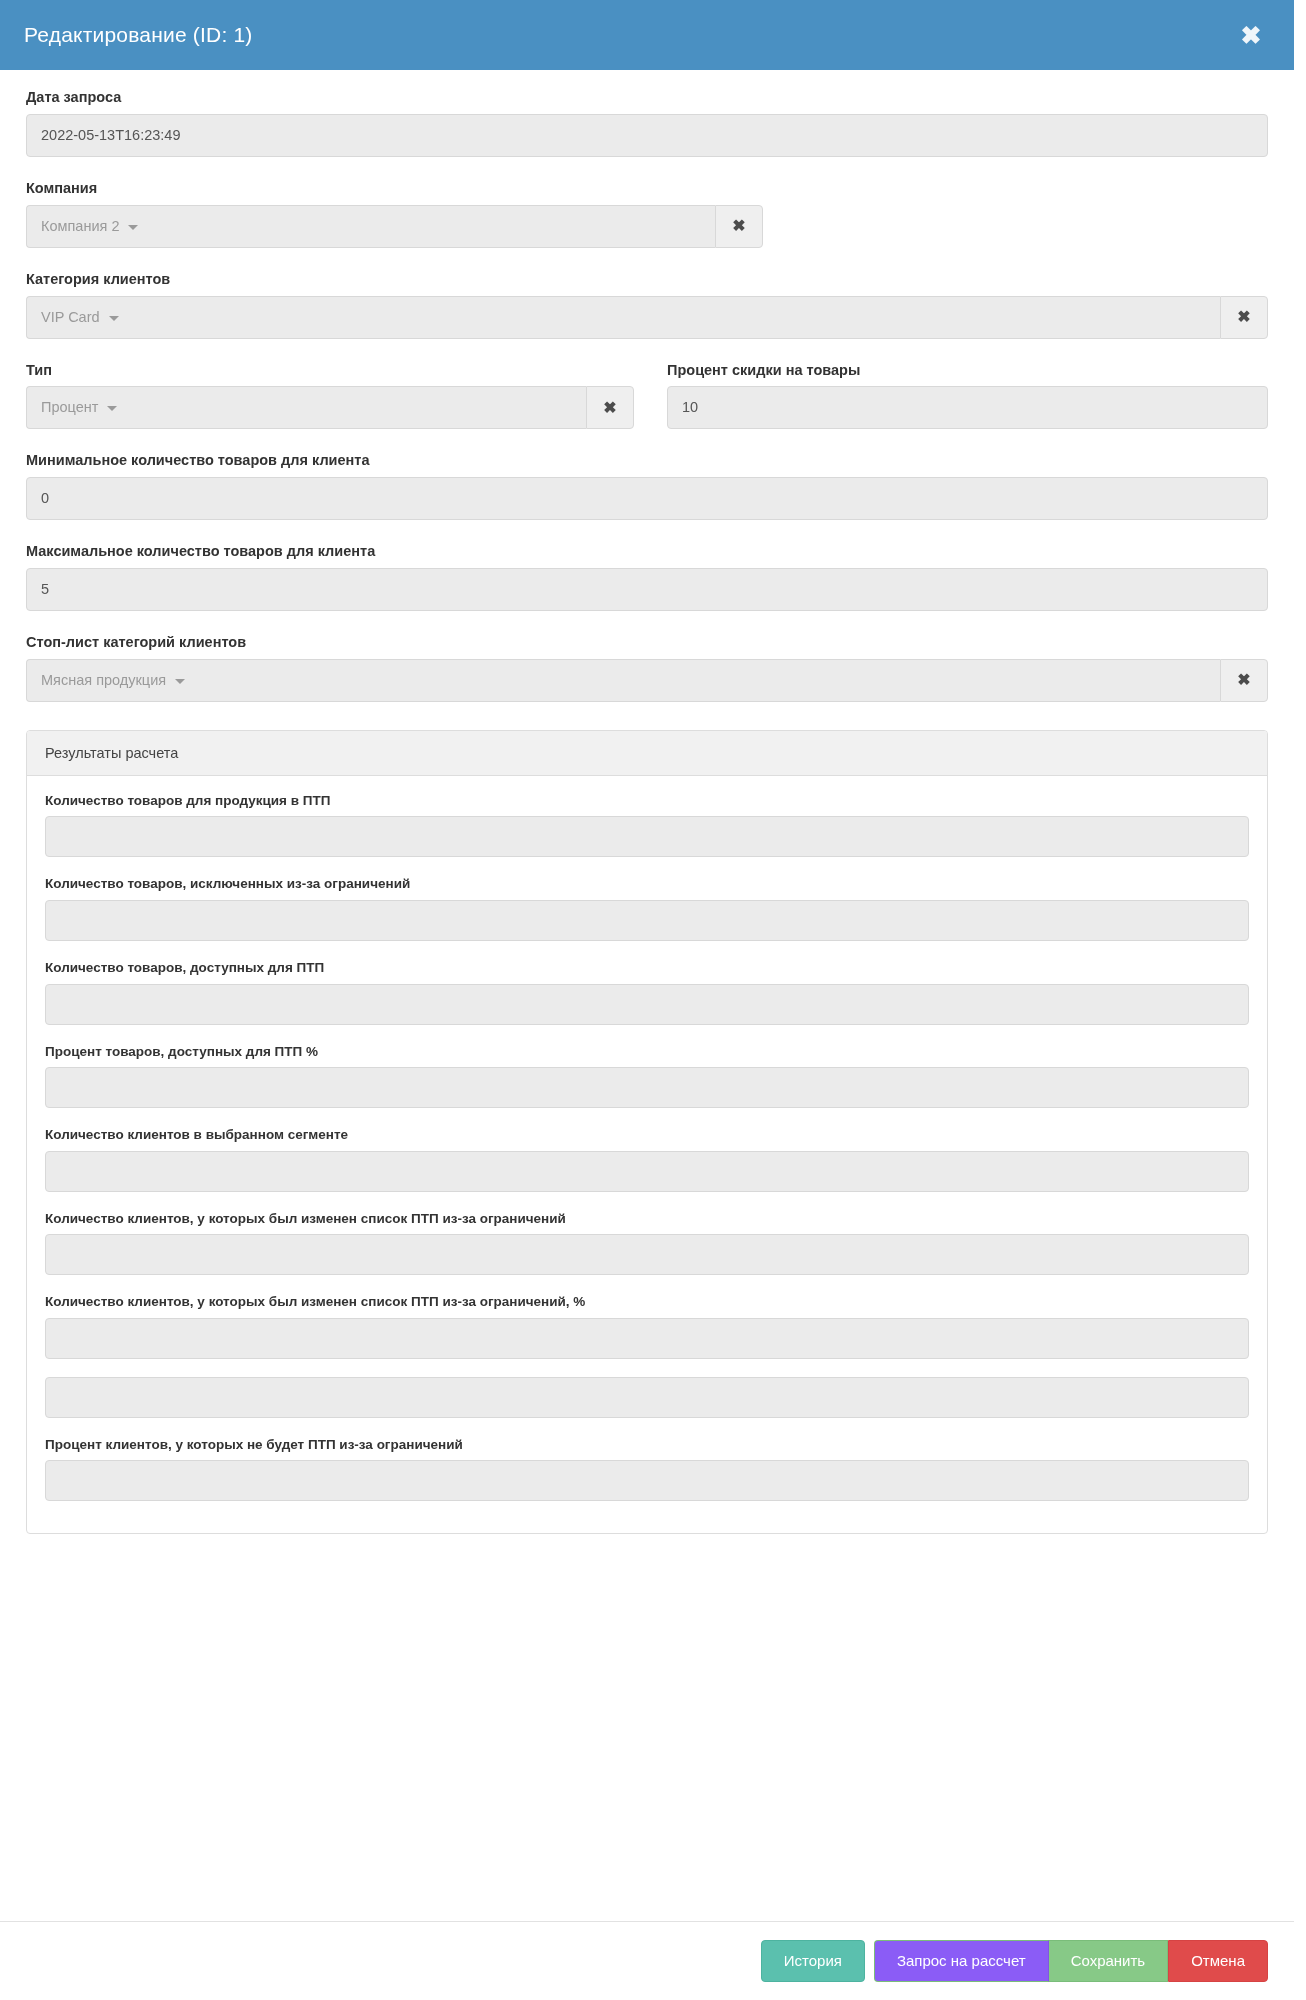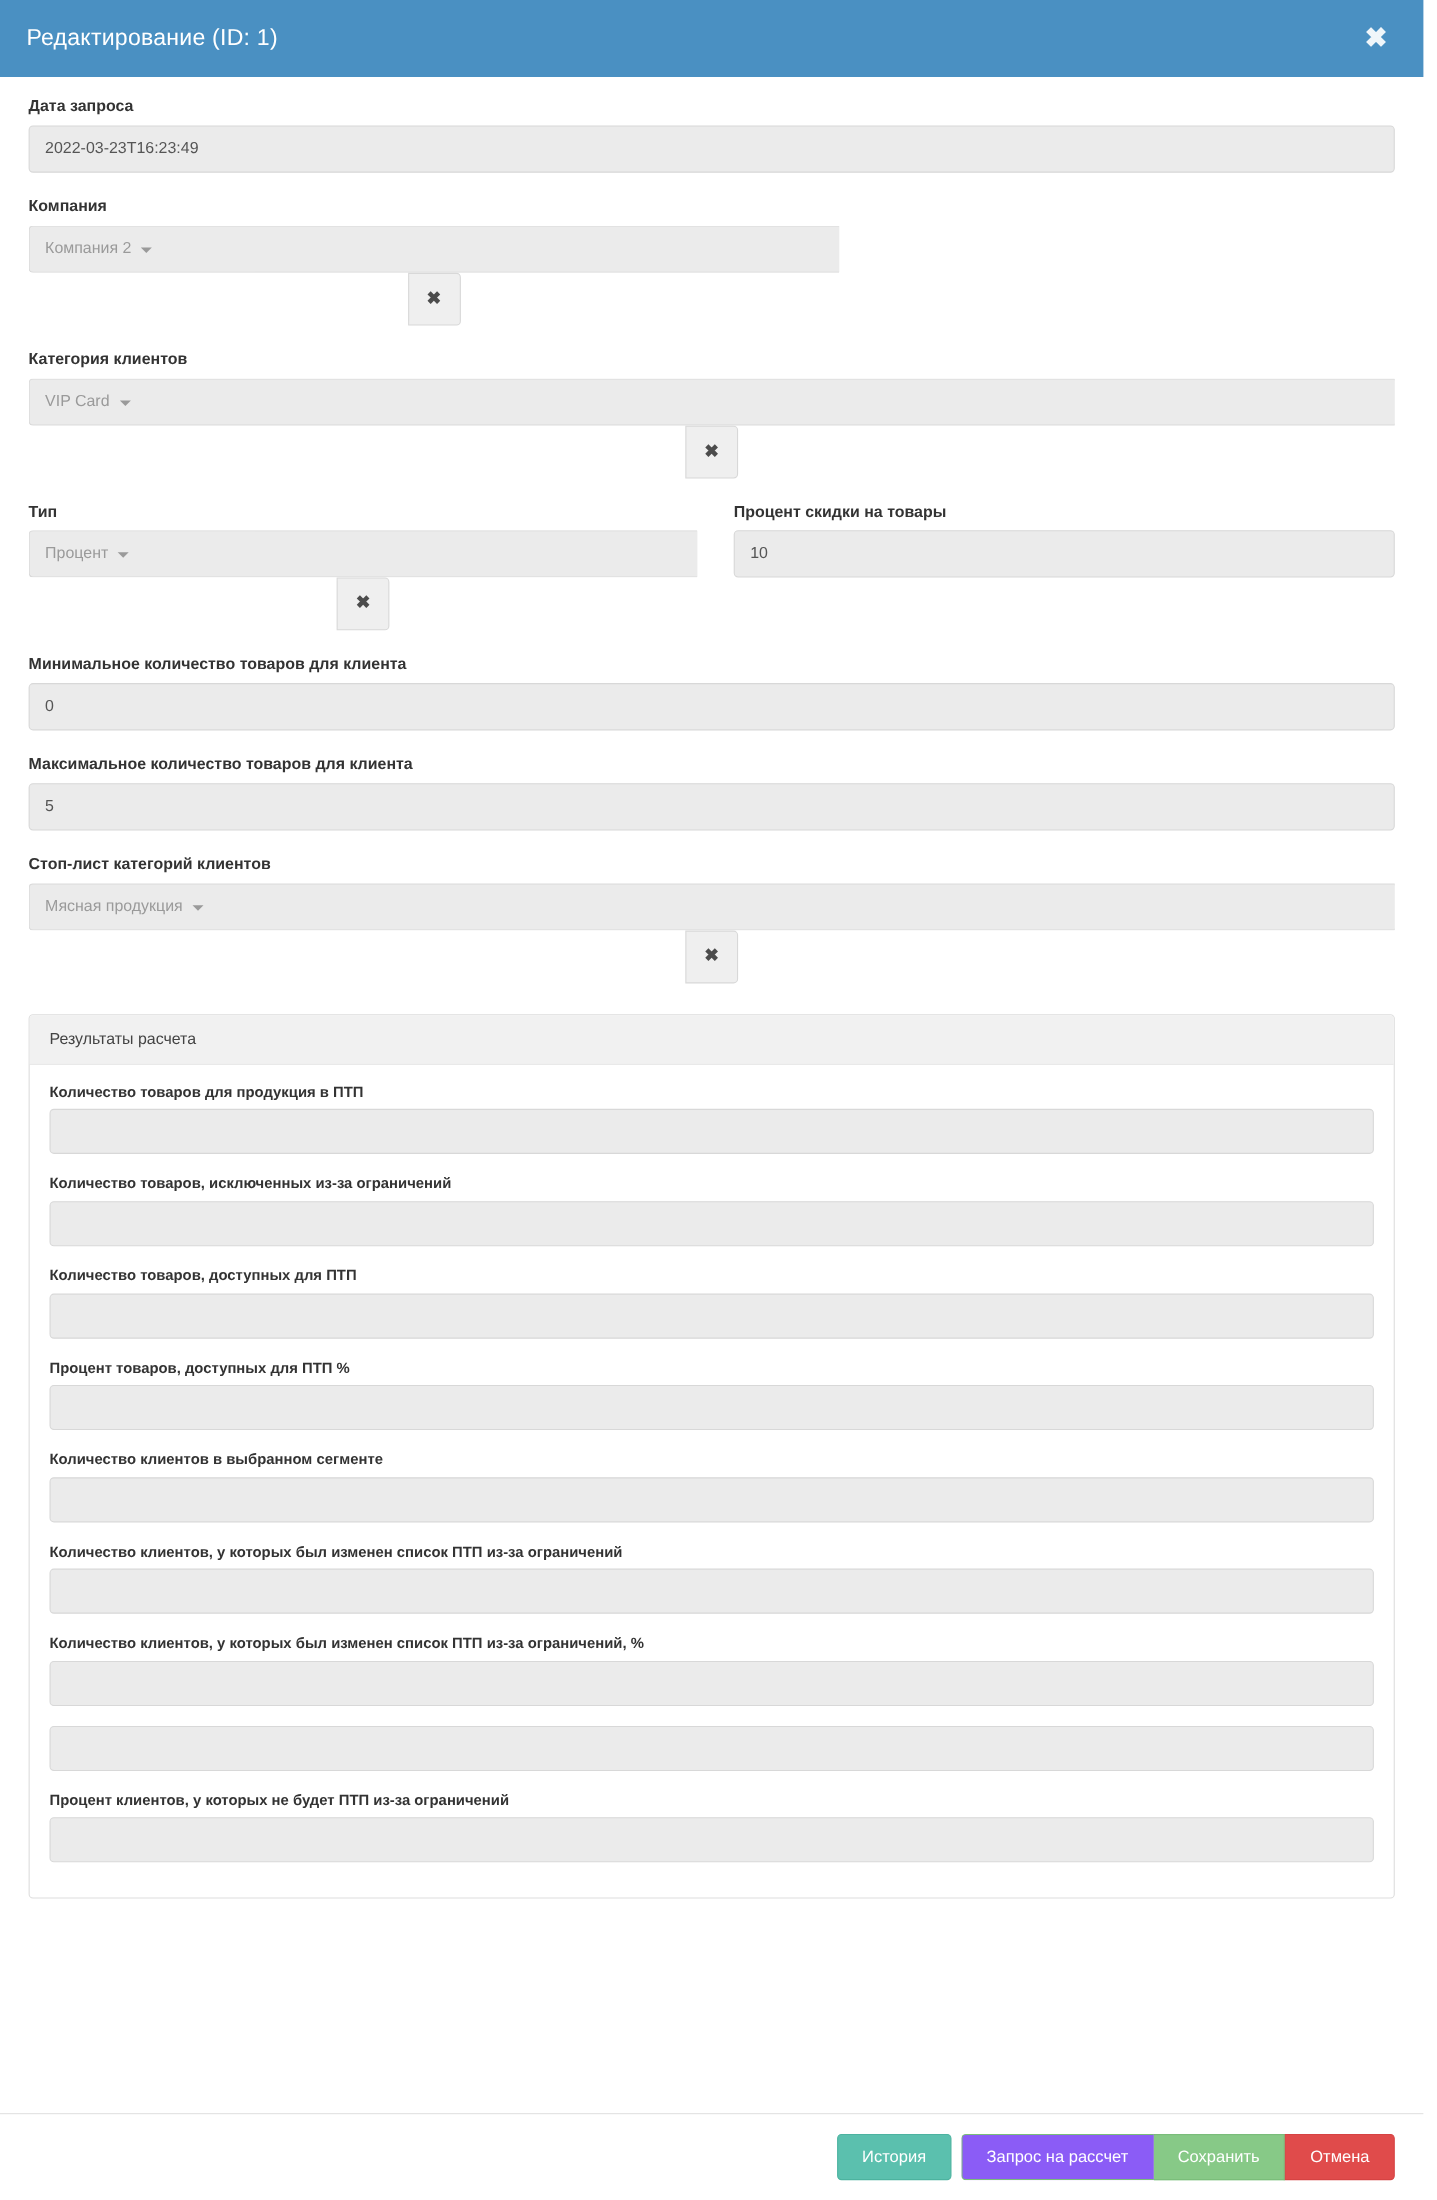--- a/index.html
+++ b/index.html
@@ -106,23 +106,22 @@
     color: #555555;
     line-height: 41px;
     white-space: nowrap;
     overflow: hidden;
   }
   .control.placeholder-like { color: #9a9a9a; }
 
   
   .input-group {
     display: flex;
-    align-items: center;
+    align-items: flex-end;
     width: 100%;
-    flex-direction: column;
   }
   .input-group .control {
     border-radius: 4px 0 0 4px;
     border-right: none;
     flex: 1 1 auto;
   }
   .clear-btn {
     flex: 0 0 48px;
     width: 48px;
     height: 43px;
@@ -211,21 +210,21 @@
   <div class="modal-header">
     <span class="modal-title">Редактирование (ID: 1)</span>
     <span class="close-btn">✖</span>
   </div>
 
   <div class="modal-body">
 
 
     <div class="form-group">
       <label class="form-label">Дата запроса</label>
-      <div class="control">2022-03-23T16:23:49</div>
+      <div class="control">2022-05-13T16:23:49</div>
     </div>
 
     <div class="form-group row-narrow">
       <label class="form-label">Компания</label>
       <div class="input-group">
         <div class="control placeholder-like select-wrap">
           <span>Компания 2</span>
           <span class="caret"></span>
         </div>
         <div class="clear-btn">✖</div>

